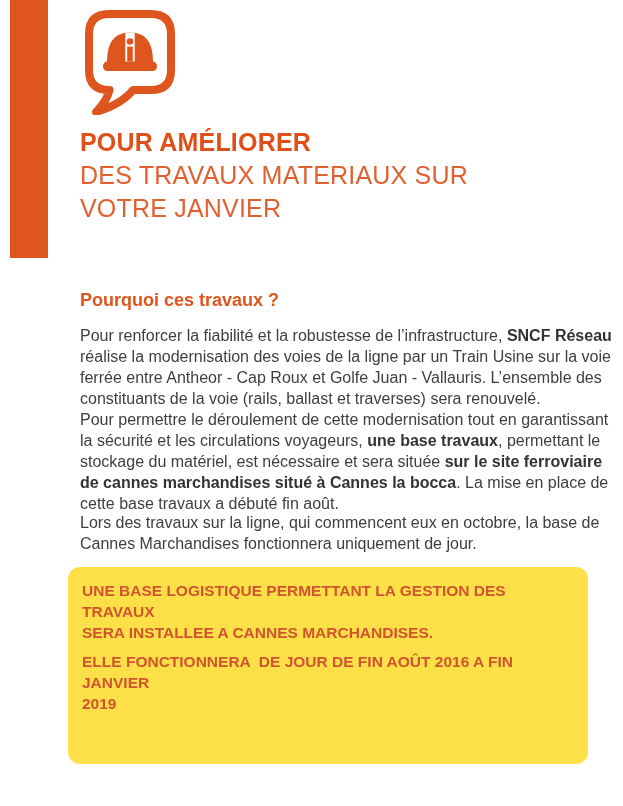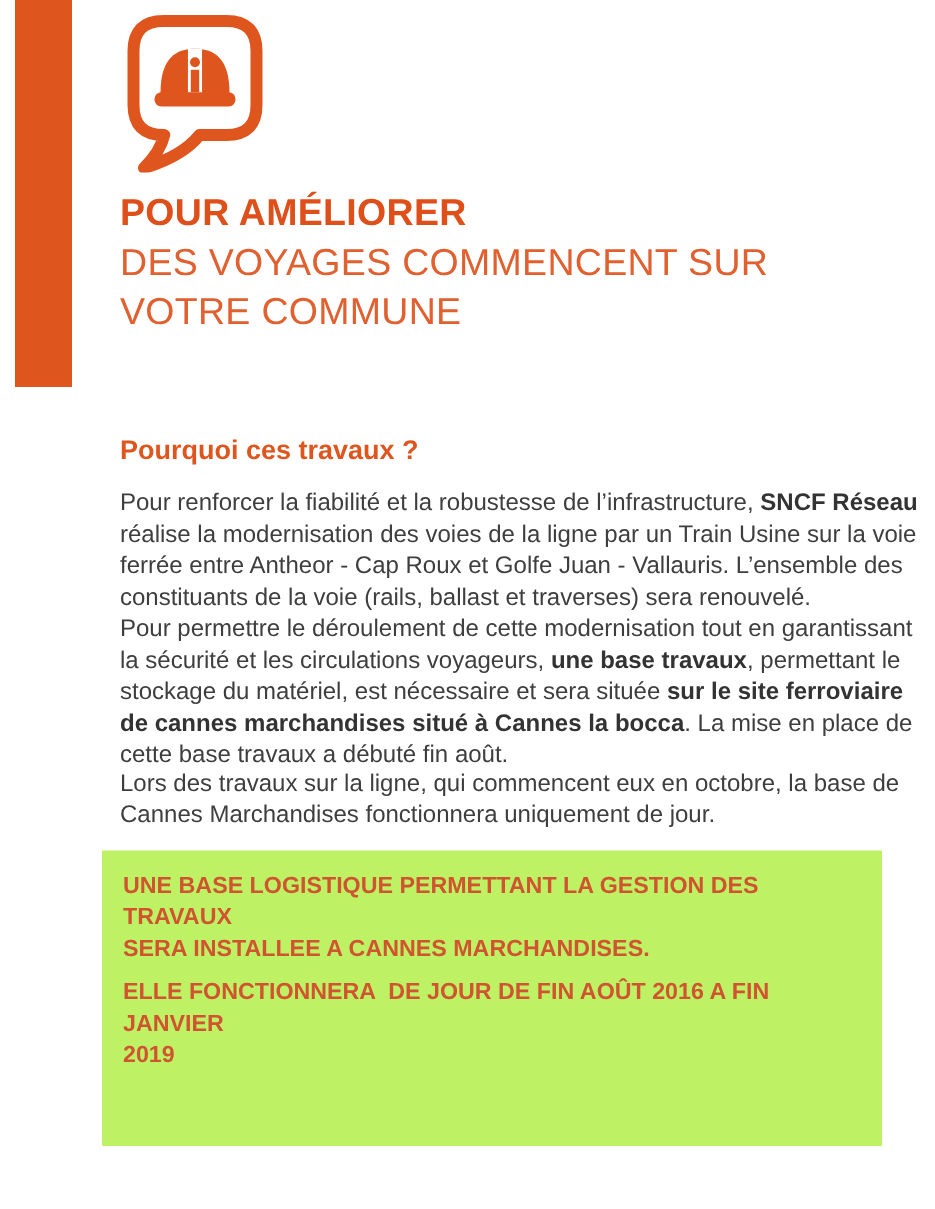--- a/index.html
+++ b/index.html
@@ -15,21 +15,21 @@
   .title .t-reg{font-weight:400;color:#E1602F;}
 
   .section-heading{position:absolute;left:80px;top:290px;width:540px;margin:0;font-size:18px;line-height:21px;font-weight:700;color:#DF551E;}
 
   .body-par{position:absolute;left:80px;width:540px;margin:0;font-size:16px;line-height:21px;color:#3E3E3E;white-space:pre-wrap;}
   .body-par .b{font-weight:700;color:#333333;}
   .par-1{top:325px;}
   .par-2{top:409px;}
   .par-3{top:512px;}
 
-  .highlight-box{position:absolute;left:68px;top:567px;width:520px;height:197px;box-sizing:border-box;background:#bef264;padding:13px 14px;}
+  .highlight-box{position:absolute;left:68px;top:567px;width:520px;height:197px;box-sizing:border-box;background:#fde047;padding:13px 14px;border-radius:12px;}
   .highlight-box p{margin:0 0 8px 0;font-size:15.5px;line-height:21px;font-weight:700;color:#D15430;white-space:pre-wrap;}
   .highlight-box p:last-child{margin-bottom:0;}
 </style>
 </head>
 <body>
 
 <div class="page">
 
   <div class="accent-bar"></div>
 
@@ -45,22 +45,22 @@
       <rect x="41.3" y="23.5" width="9.4" height="29" fill="#ffffff"></rect>
 
       <circle cx="46" cy="32.5" r="3.3" fill="#DF551E"></circle>
 
       <rect x="43.2" y="37.5" width="5.6" height="15" fill="#DF551E"></rect>
     </svg>
   </div>
 
   <div class="title">
     <div class="t-bold">POUR AMÉLIORER</div>
-    <div class="t-reg">DES VOYAGES COMMENCENT SUR</div>
-    <div class="t-reg">VOTRE COMMUNE</div>
+    <div class="t-reg">DES TRAVAUX MATERIAUX SUR</div>
+    <div class="t-reg">VOTRE JANVIER</div>
   </div>
 
   <h2 class="section-heading">Pourquoi ces travaux ?</h2>
 
   <p class="body-par par-1"><span>Pour renforcer la fiabilité et la robustesse de l’infrastructure, </span><span class="b">SNCF Réseau</span><span>
 réalise la modernisation des voies de la ligne par un Train Usine sur la voie
 ferrée entre Antheor - Cap Roux et Golfe Juan - Vallauris. L’ensemble des
 constituants de la voie (rails, ballast et traverses) sera renouvelé.</span></p>
   <p class="body-par par-3"><span>Lors des travaux sur la ligne, qui commencent eux en octobre, la base de
 Cannes Marchandises fonctionnera uniquement de jour.</span></p>

